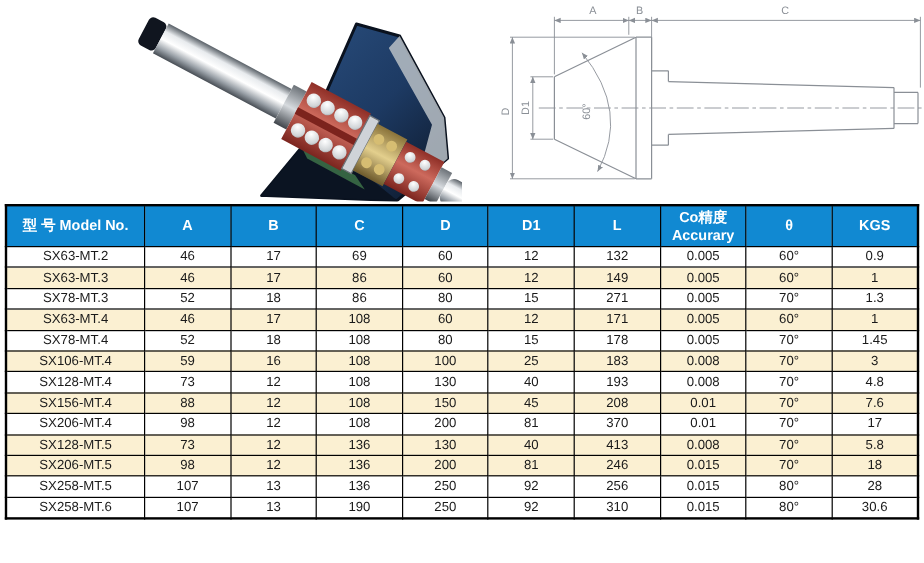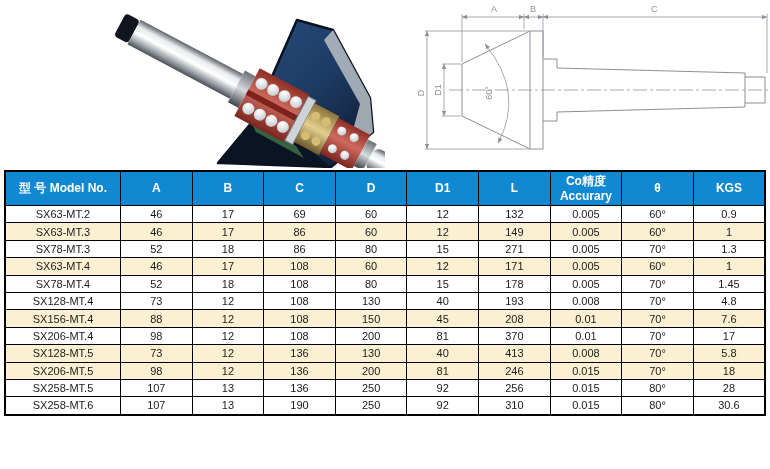--- a/index.html
+++ b/index.html
@@ -252,20 +252,32 @@
         <td>52</td>
         <td>18</td>
         <td>108</td>
         <td>80</td>
         <td>15</td>
         <td>178</td>
         <td>0.005</td>
         <td>70°</td>
         <td>1.45</td>
       </tr>
+      <tr class="alt">
+        <td>SX106-MT.4</td>
+        <td>59</td>
+        <td>16</td>
+        <td>108</td>
+        <td>100</td>
+        <td>25</td>
+        <td>183</td>
+        <td>0.008</td>
+        <td>70°</td>
+        <td>3</td>
+      </tr>
       <tr>
         <td>SX128-MT.4</td>
         <td>73</td>
         <td>12</td>
         <td>108</td>
         <td>130</td>
         <td>40</td>
         <td>193</td>
         <td>0.008</td>
         <td>70°</td>

